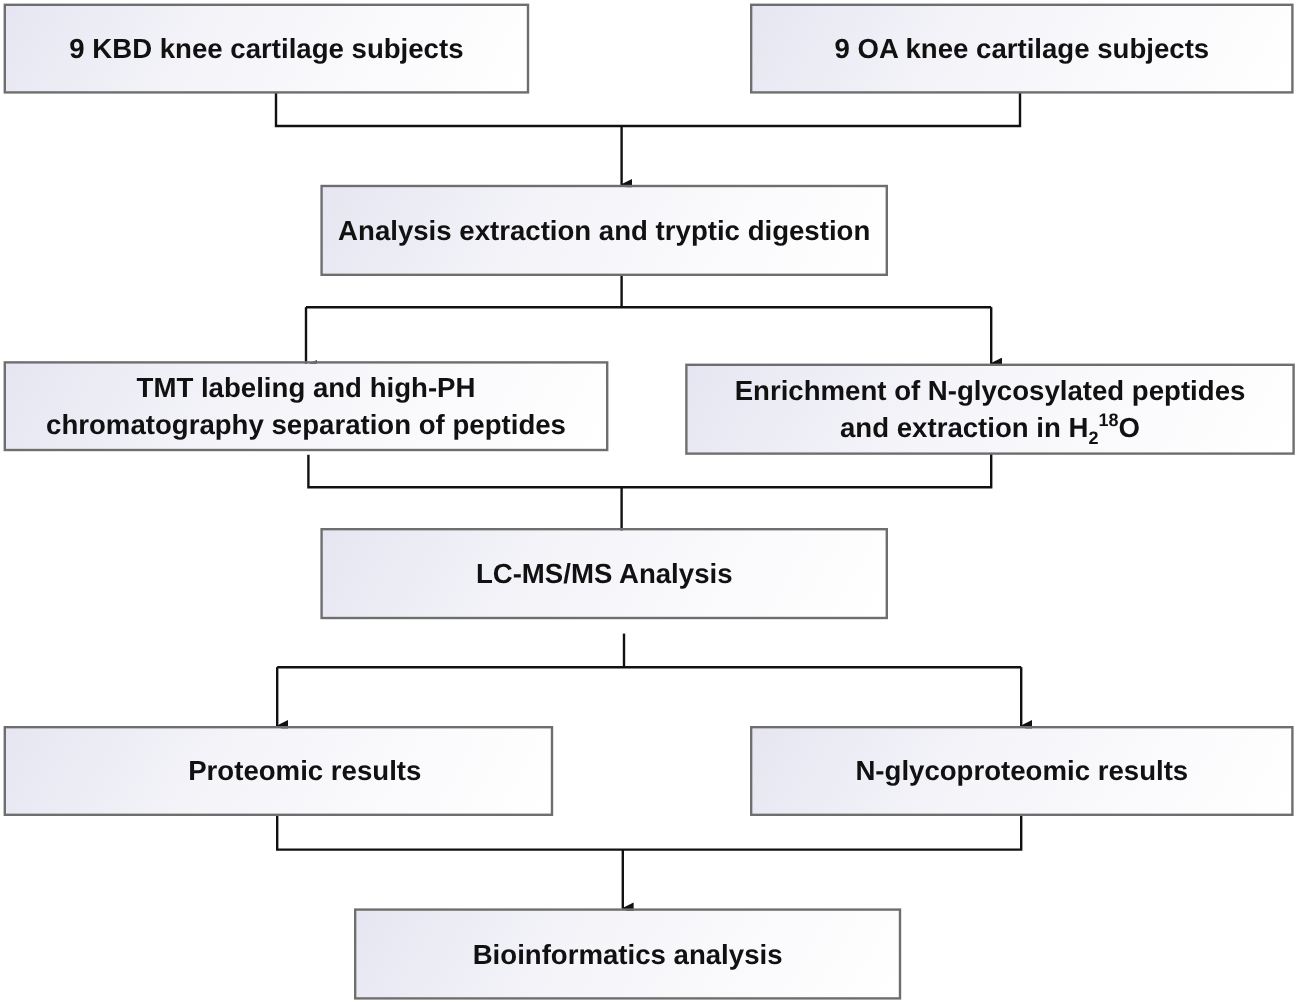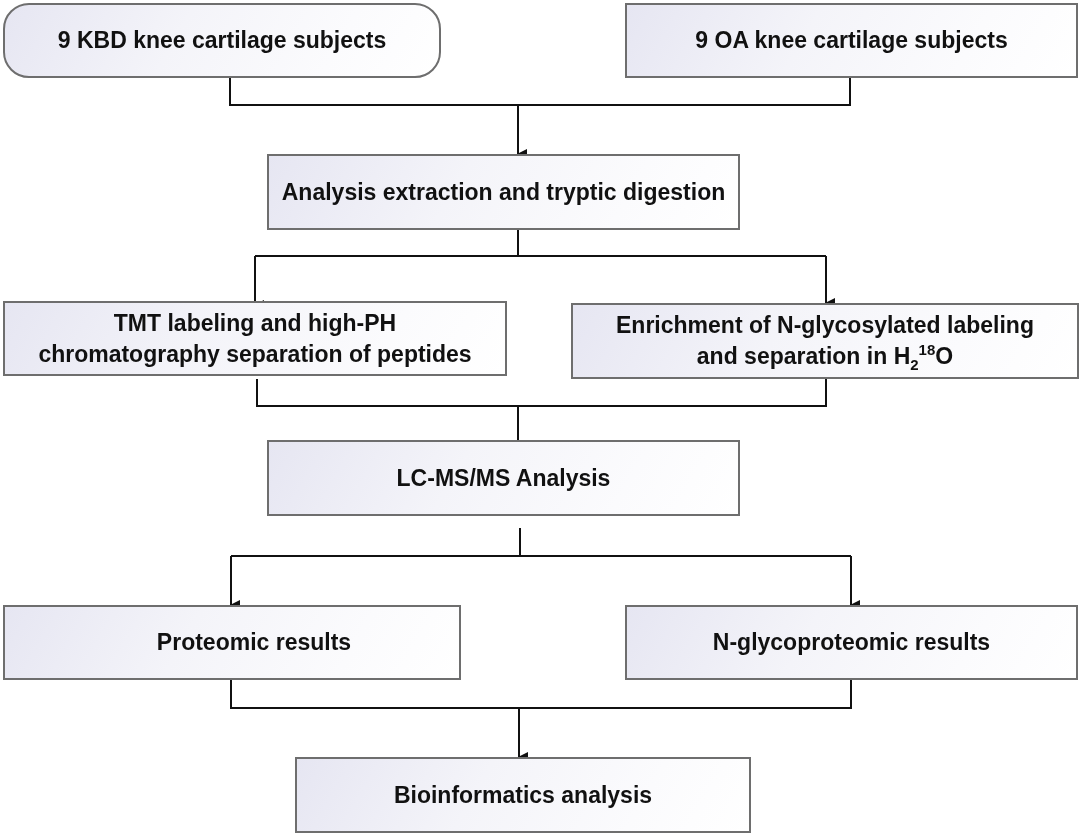--- a/index.html
+++ b/index.html
@@ -39,43 +39,43 @@
 
   <line x1="520" y1="528" x2="520" y2="556" stroke="#111" stroke-width="2"></line>
   <line x1="231" y1="556" x2="851" y2="556" stroke="#111" stroke-width="2"></line>
   <line x1="231" y1="556" x2="231" y2="605" stroke="#111" stroke-width="2" marker-end="url(#arrow)"></line>
   <line x1="851" y1="556" x2="851" y2="605" stroke="#111" stroke-width="2" marker-end="url(#arrow)"></line>
 
   <polyline points="231,679 231,708 851,708 851,679" fill="none" stroke="#111" stroke-width="2"></polyline>
   <line x1="519" y1="708" x2="519" y2="757" stroke="#111" stroke-width="2" marker-end="url(#arrow)"></line>
 </svg>
 
-<div class="box" style="left:3px; top:3px; width:438px; height:75px;border-radius:26px;">
+<div class="box" style="left:3px; top:3px; width:438px; height:75px;">
   <span class="txt">9 KBD knee cartilage subjects</span>
 </div>
 
 <div class="box" style="left:625px; top:3px; width:453px; height:75px;">
   <span class="txt">9 OA knee cartilage subjects</span>
 </div>
 
 <div class="box" style="left:267px; top:154px; width:473px; height:76px;">
   <span class="txt">Analysis extraction and tryptic digestion</span>
 </div>
 
 <div class="box" style="left:3px; top:301px; width:504px; height:75px;">
   <span class="txt">
     <span>TMT labeling and high-PH</span><br>
     <span>chromatography separation of peptides</span>
   </span>
 </div>
 
 <div class="box" style="left:571px; top:303px; width:508px; height:76px;">
   <span class="txt">
-    <span>Enrichment of N-glycosylated labeling</span><br>
-    <span><span>and separation in H</span><sub>2</sub><sup>18</sup><span>O</span></span>
+    <span>Enrichment of N-glycosylated peptides</span><br>
+    <span><span>and extraction in H</span><sub>2</sub><sup>18</sup><span>O</span></span>
   </span>
 </div>
 
 <div class="box" style="left:267px; top:440px; width:473px; height:76px;">
   <span class="txt">LC-MS/MS Analysis</span>
 </div>
 
 <div class="box" style="left:3px; top:605px; width:458px; height:75px;padding-left:44px;">
   <span class="txt">Proteomic results</span>
 </div>

